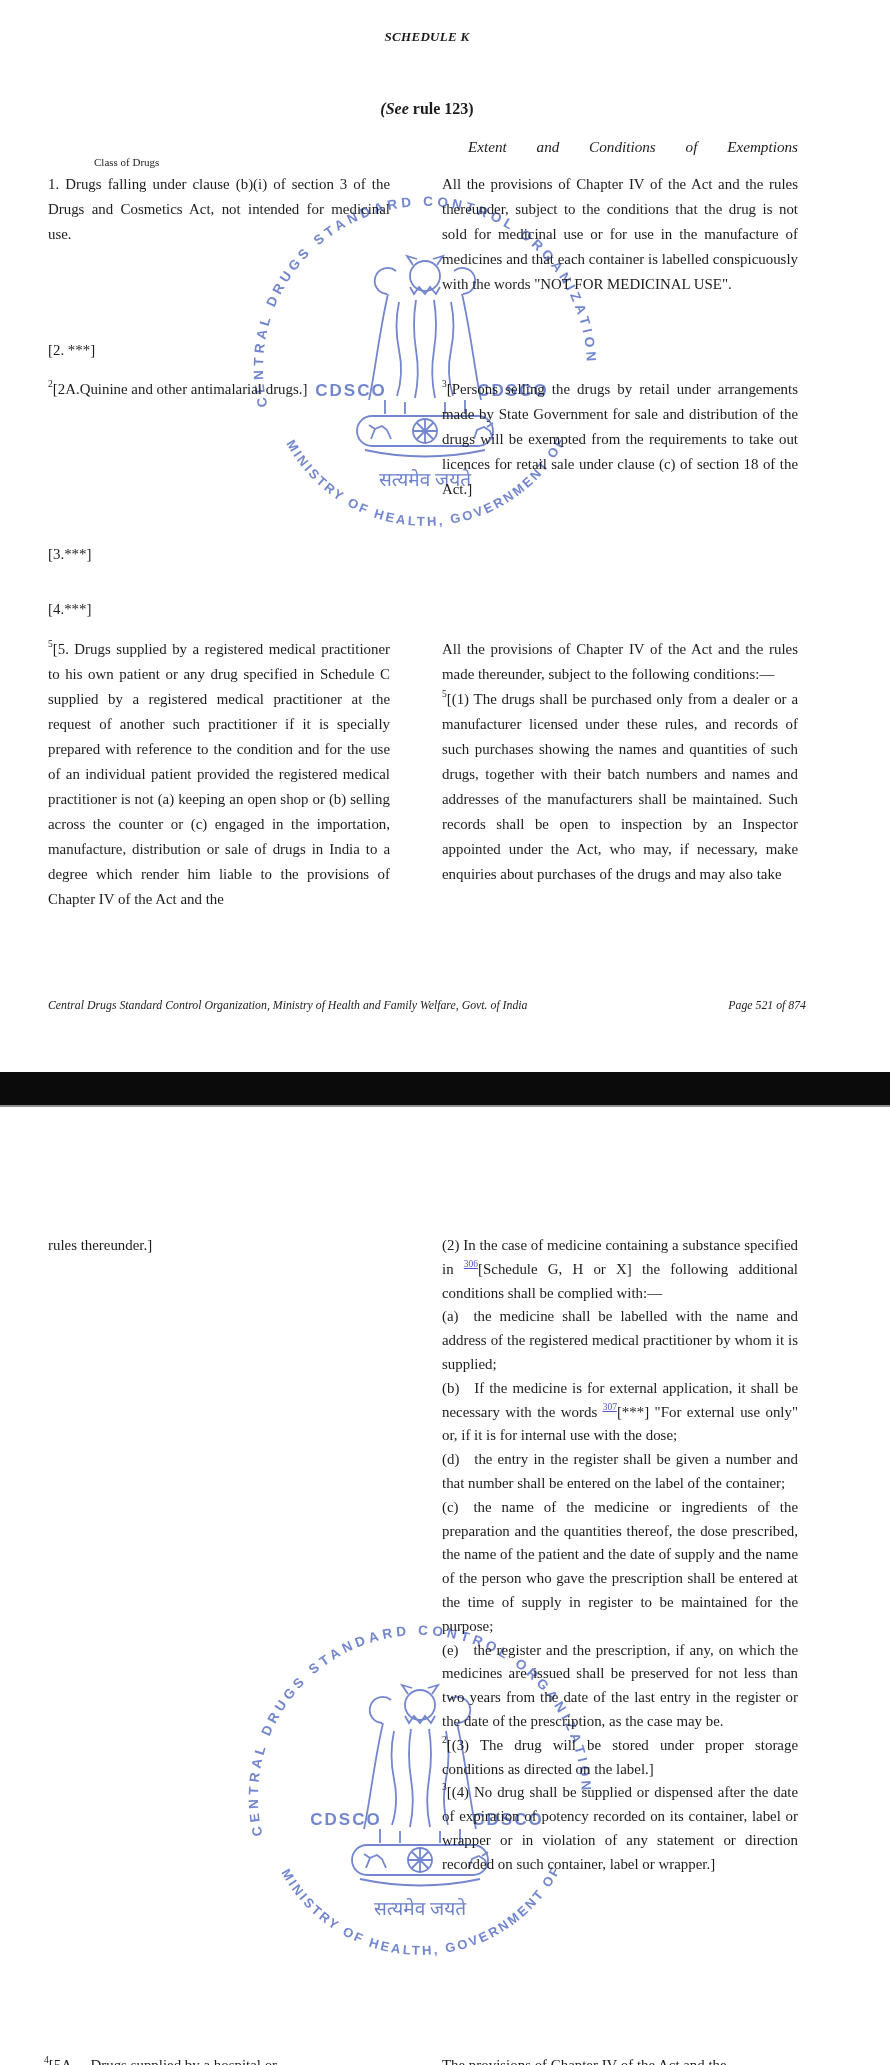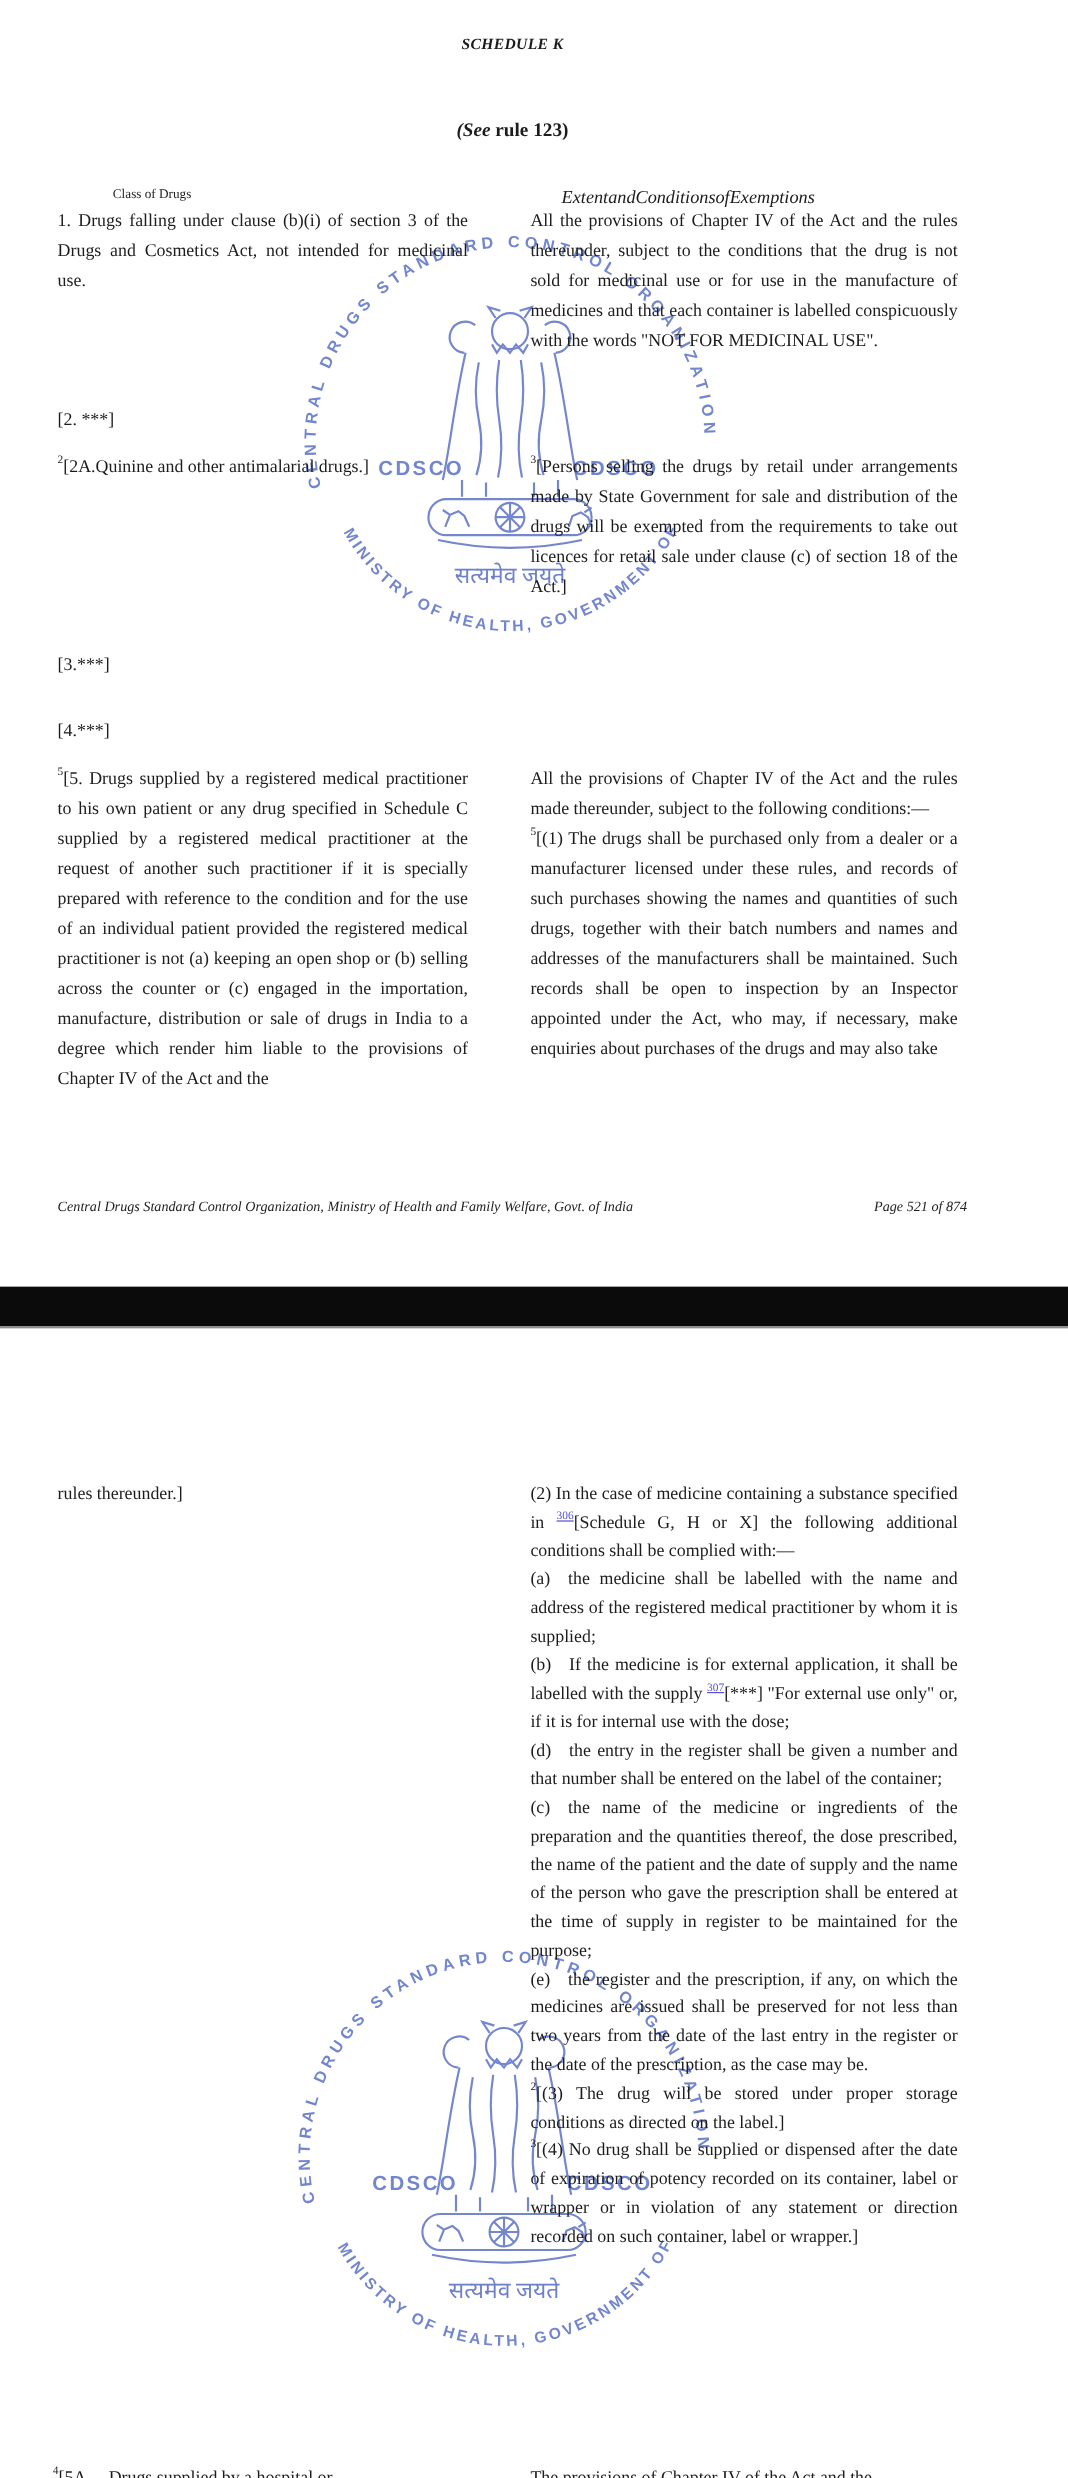--- a/index.html
+++ b/index.html
@@ -12,21 +12,21 @@
   .page2{height:958px;}
   .sep{height:33px;background:#0b0b0b;border-bottom:2px solid #8f8f8f;}
 
   
   .abs{position:absolute;z-index:2;}
   .title{top:20px;left:48px;width:758px;text-align:center;
          font-weight:bold;font-style:italic;font-size:13px;letter-spacing:.3px;}
   .subtitle{top:87px;left:48px;width:758px;text-align:center;font-weight:bold;font-size:16px;}
   .subtitle .it{font-style:italic;}
   .hdr-left{top:156px;left:94px;font-size:11px;text-align:right;}
-  .hdr-right{top:156px;left:468px;width:330px;display:flex;
+  .hdr-right{top:138px;left:468px;width:330px;display:flex;justify-content:space-between;
              font-style:italic;font-size:15.2px;}
   .cl{position:absolute;left:48px;width:342px;}
   .cr{position:absolute;left:442px;width:356px;}
   .cell{font-size:14.9px;line-height:25px;text-align:justify;z-index:2;}
   .page2 .cell{line-height:23.8px;}
   p.para{margin:0;padding:0;}
   sup{font-size:9.5px;line-height:0;position:relative;top:-1px;}
   .fn-link{color:#5552d2;text-decoration:underline;cursor:pointer;}
 
   .r1{top:172px;} .r2{top:338px;} .r2a{top:377px;} .r3{top:542px;} .r4{top:597px;} .r5{top:637px;}
@@ -196,21 +196,21 @@
     </g>
   </svg>
 
   <div class="abs row p2r1">
     <div class="cl cell">
         <p class="para"><span>rules thereunder.]</span></p>
       </div>
     <div class="cr cell">
         <p class="para"><span>(2) In the case of medicine containing a substance specified in </span><sup class="fn-link">306</sup><span>[Schedule G, H or X] the following additional conditions shall be complied with:—</span></p>
         <p class="para"><span>(a) the medicine shall be labelled with the name and address of the registered medical practitioner by whom it is supplied;</span></p>
-        <p class="para"><span>(b) If the medicine is for external application, it shall be labelled with the supply </span><sup class="fn-link">307</sup><span>[***] "For external use only" or, if it is for internal use with the dose;</span></p>
+        <p class="para"><span>(b) If the medicine is for external application, it shall be necessary with the words </span><sup class="fn-link">307</sup><span>[***] "For external use only" or, if it is for internal use with the dose;</span></p>
         <p class="para"><span>(d) the entry in the register shall be given a number and that number shall be entered on the label of the container;</span></p>
         <p class="para"><span>(c) the name of the medicine or ingredients of the preparation and the quantities thereof, the dose prescribed, the name of the patient and the date of supply and the name of the person who gave the prescription shall be entered at the time of supply in register to be maintained for the purpose;</span></p>
         <p class="para"><span>(e) the register and the prescription, if any, on which the medicines are issued shall be preserved for not less than two years from the date of the last entry in the register or the date of the prescription, as the case may be.</span></p>
         <p class="para"><sup>2</sup><span>[(3) The drug will be stored under proper storage conditions as directed on the label.]</span></p>
         <p class="para"><sup>3</sup><span>[(4) No drug shall be supplied or dispensed after the date of expiration of potency recorded on its container, label or wrapper or in violation of any statement or direction recorded on such container, label or wrapper.]</span></p>
       </div>
   </div>
 
   <div class="abs row p2r2">
     <div class="cl cell">

